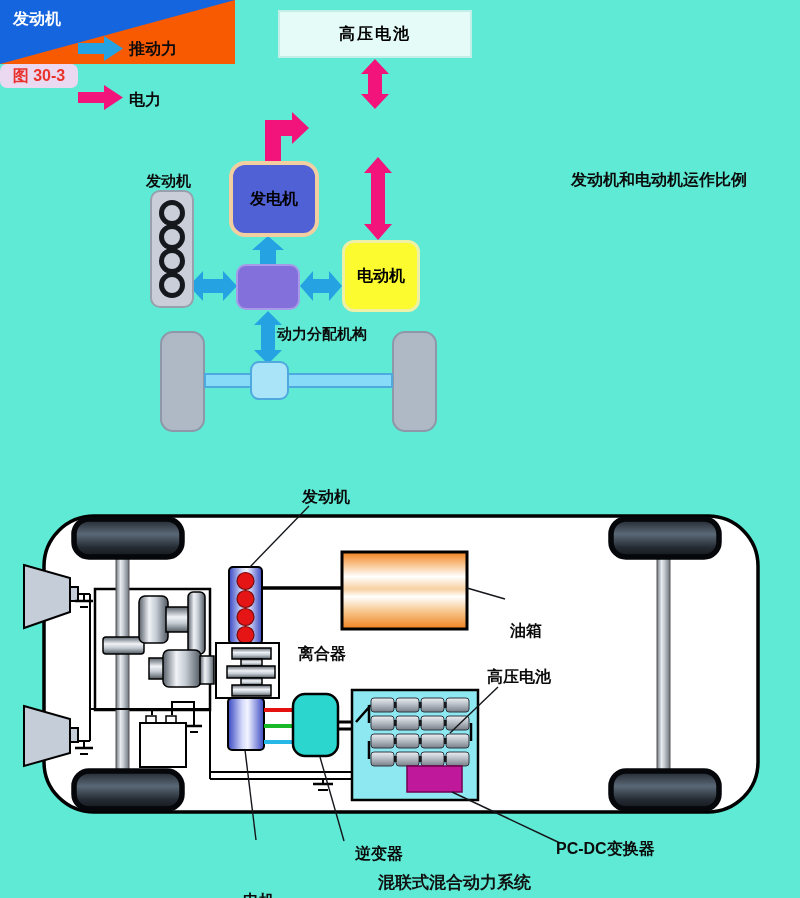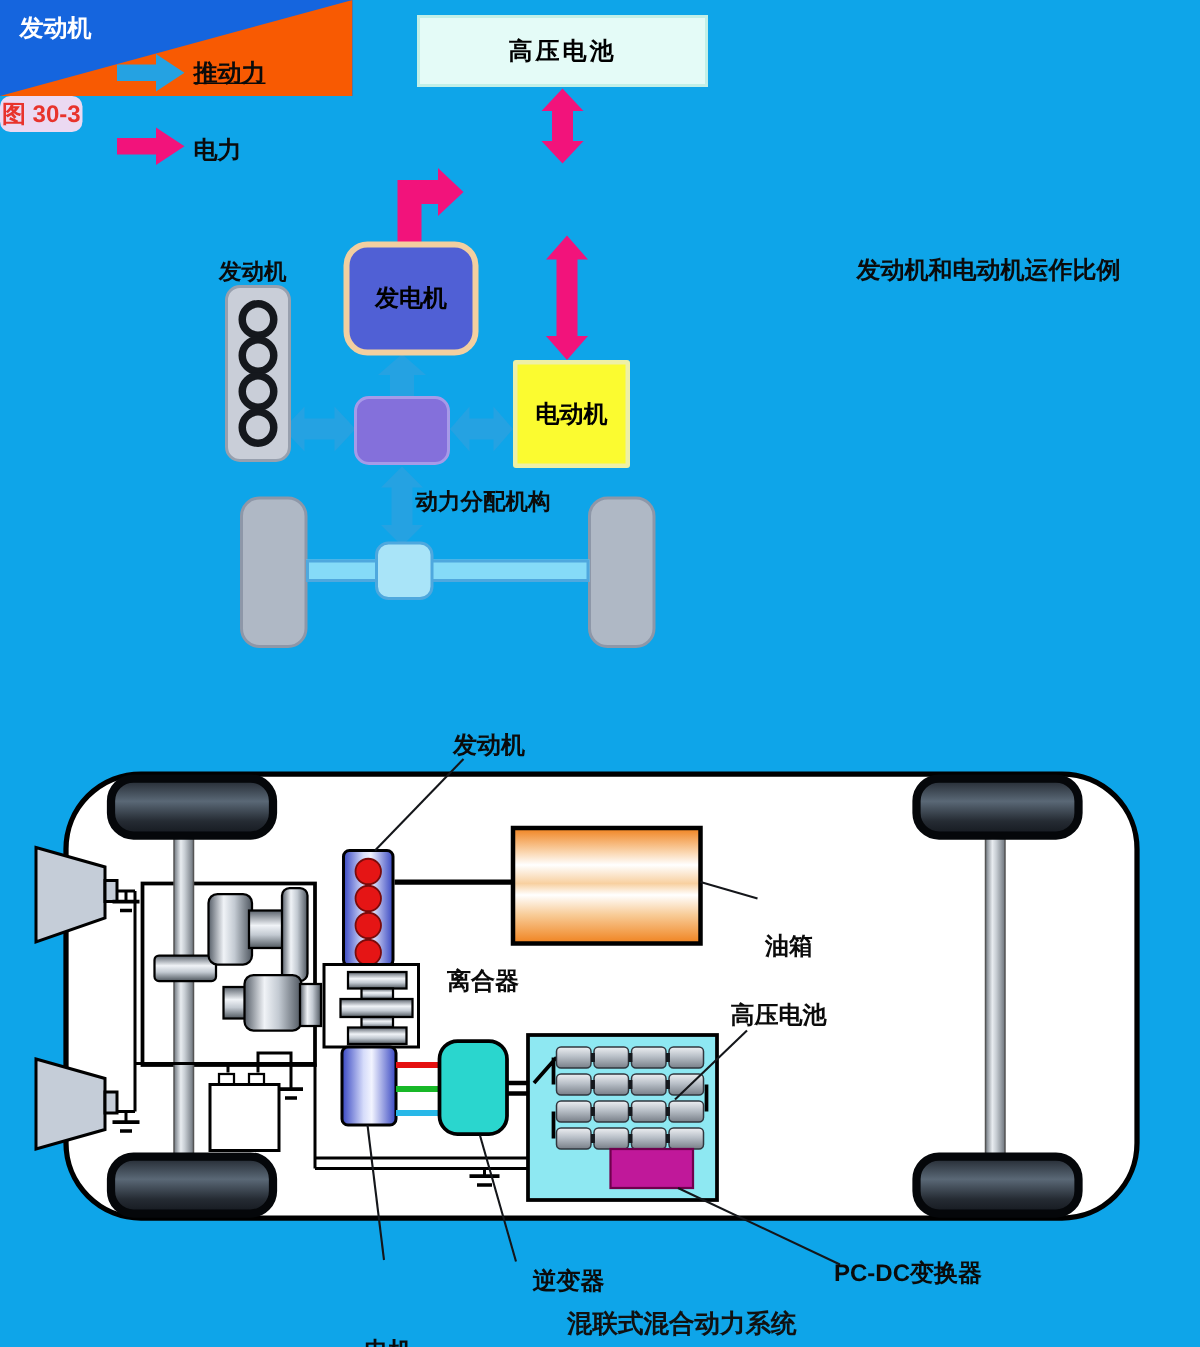--- a/index.html
+++ b/index.html
@@ -1,49 +1,49 @@
 <!DOCTYPE html>
 <html><head>
 <meta charset="utf-8">
 <style>
   html,body{margin:0;padding:0;background:#fff;}
-  .stage{position:relative;width:800px;height:898px;background:#0ea5e9;overflow:hidden;
+  .stage{position:relative;width:800px;height:898px;background:#5eead4;overflow:hidden;
          font-family:"Liberation Sans","DejaVu Sans",sans-serif;}
   svg.layer{position:absolute;left:0;top:0;z-index:1;}
   .box,.lbl{position:absolute;box-sizing:border-box;}
   .box{display:flex;align-items:center;justify-content:center;z-index:2;
        font-weight:700;color:#000;}
   .lbl{z-index:3;font-weight:700;color:#0b0b0b;white-space:nowrap;}
   
   .t-battery{left:278px;top:10px;width:194px;height:48px;background:#E4FBF7;
              border:2px solid #C2EFE7;font-size:16px;letter-spacing:2px;}
   .t-converter{left:308px;top:110px;width:139px;height:47px;background:#00C8F0;
              font-size:16px;letter-spacing:2px;}
   .t-generator{left:229px;top:161px;width:90px;height:76px;background:#5060D5;
              border:4px solid #F2CFA0;border-radius:16px;font-size:16px;}
   .t-motor{left:342px;top:240px;width:78px;height:72px;background:#FBFB30;
-             border:3px solid #EEF0A6;border-radius:2px;font-size:16px;}
+             border:3px solid #EEF0A6;border-radius:12px;font-size:16px;}
   .t-splitter{left:236px;top:264px;width:64px;height:46px;background:#8470DB;
              border:2px solid #A79AE8;border-radius:10px;}
   .t-engine{left:150px;top:190px;width:44px;height:118px;background:#C9CED8;
              border:2px solid #98A0AE;border-radius:10px;flex-direction:column;}
   .ring{width:16px;height:16px;border:5px solid #15181d;border-radius:50%;margin:-1px 0;}
   .t-wheel{top:331px;width:45px;height:101px;background:#AFB8C5;
              border:2px solid #8E97A8;border-radius:13px;}
   .t-axle{left:204px;top:373px;width:189px;height:15px;background:#85DBF8;
              border:2px solid #4FA8DE;}
   .t-diff{left:250px;top:361px;width:39px;height:39px;background:#A9E4F8;
              border:2px solid #4FA8DE;border-radius:9px;}
   
   .ratio{left:522px;top:193px;width:235px;height:64px;background:#1565DE;z-index:2;overflow:hidden;}
   .ratio svg{position:absolute;left:0;top:0;}
   .ratio .rlbl{position:absolute;color:#fff;font-weight:700;font-size:16px;z-index:2;white-space:nowrap;}
   
   .fs15{font-size:15px;} .fs16{font-size:16px;} .fs17{font-size:17px;}
-  .badge{left:278px;top:869px;width:55px;height:24px;background:#EBD9F2;border-radius:7px;
+  .badge{left:278px;top:869px;width:78px;height:24px;background:#EBD9F2;border-radius:7px;
          display:flex;align-items:center;justify-content:center;color:#E8332C;
          font-weight:700;font-size:16px;z-index:3;}
 </style>
 </head>
 <body>
 
 <div class="stage">
 
   <svg class="layer" width="800" height="898" viewBox="0 0 800 898">
     <defs>
@@ -242,21 +242,21 @@
     <span class="ring"></span>
     <span class="ring"></span>
     <span class="ring"></span>
     <span class="ring"></span>
   </div>
   <div class="box t-wheel" style="left:160px;"></div>
   <div class="box t-wheel" style="left:392px;"></div>
   <div class="box t-axle"></div>
   <div class="box t-diff"></div>
 
-  <div class="lbl fs16" style="left:129px;top:39px;text-decoration:underline;">推动力</div>
+  <div class="lbl fs16" style="left:129px;top:39px;">推动力</div>
   <div class="lbl fs16" style="left:129px;top:90px;">电力</div>
   <div class="lbl fs15" style="left:146px;top:172px;">发动机</div>
   <div class="lbl fs15" style="left:277px;top:325px;text-align:center;">动力分配机构</div>
 
   <div class="lbl fs16" style="left:533px;top:170px;margin-left:38px;">发动机和电动机运作比例</div>
   <div class="ratio">
     <svg width="235" height="64" viewBox="0 0 235 64">
       <polygon points="0,64 235,0 235,64" fill="#F85A02"></polygon>
     </svg>
     <div class="rlbl" style="left:13px;top:9px;">发动机</div>

